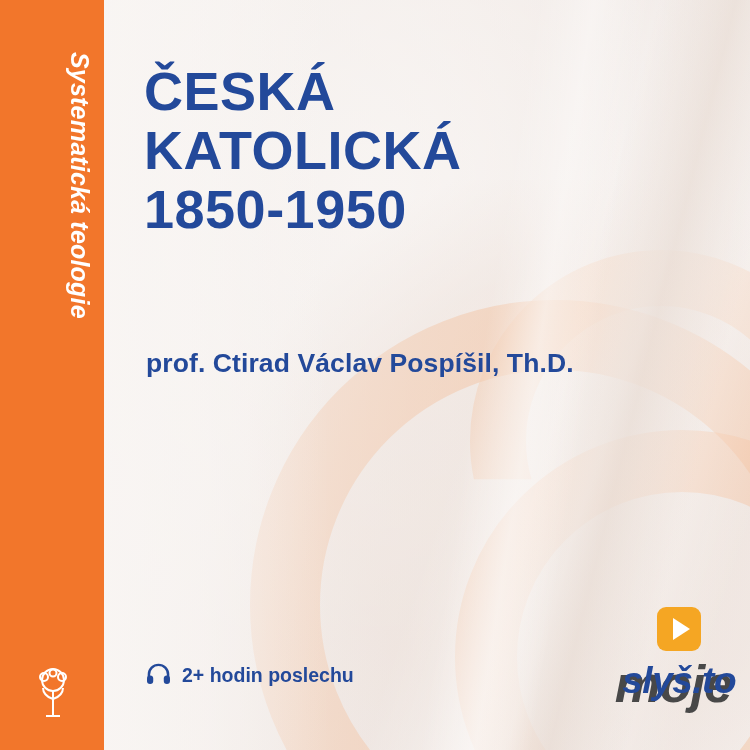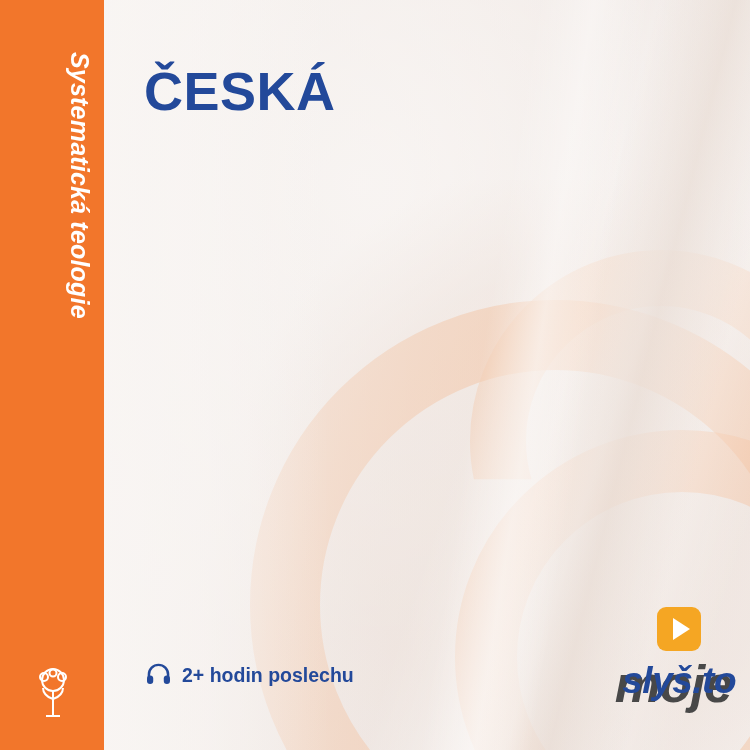--- a/index.html
+++ b/index.html
@@ -252,22 +252,25 @@
           <path d="M23 33 C30 31 33 26 33 22"></path>
           <path d="M16 50 L30 50"></path>
         </g>
       </svg>
     </div>
   </div>
 
   <div class="content">
     <div class="title">
       <span class="line">ČESKÁ</span>
+      <span class="line">KATOLICKÁ</span>
+      <span class="line">1850-1950</span>
     </div>
 
+    <div class="author">prof. Ctirad Václav Pospíšil, Th.D.</div>
 
     <div class="duration">
       <span>
         <svg viewBox="0 0 26 24" width="25" height="23" aria-hidden="true">
           <path d="M3 16 V13 a10 10 0 0 1 20 0 V16" fill="none" stroke="#23499A" stroke-width="2.6" stroke-linecap="round"></path>
           <rect x="1" y="14" width="6.5" height="9" rx="3.2" fill="#23499A"></rect>
           <rect x="18.5" y="14" width="6.5" height="9" rx="3.2" fill="#23499A"></rect>
         </svg>
       </span>
       <span class="label">2+ hodin poslechu</span>

